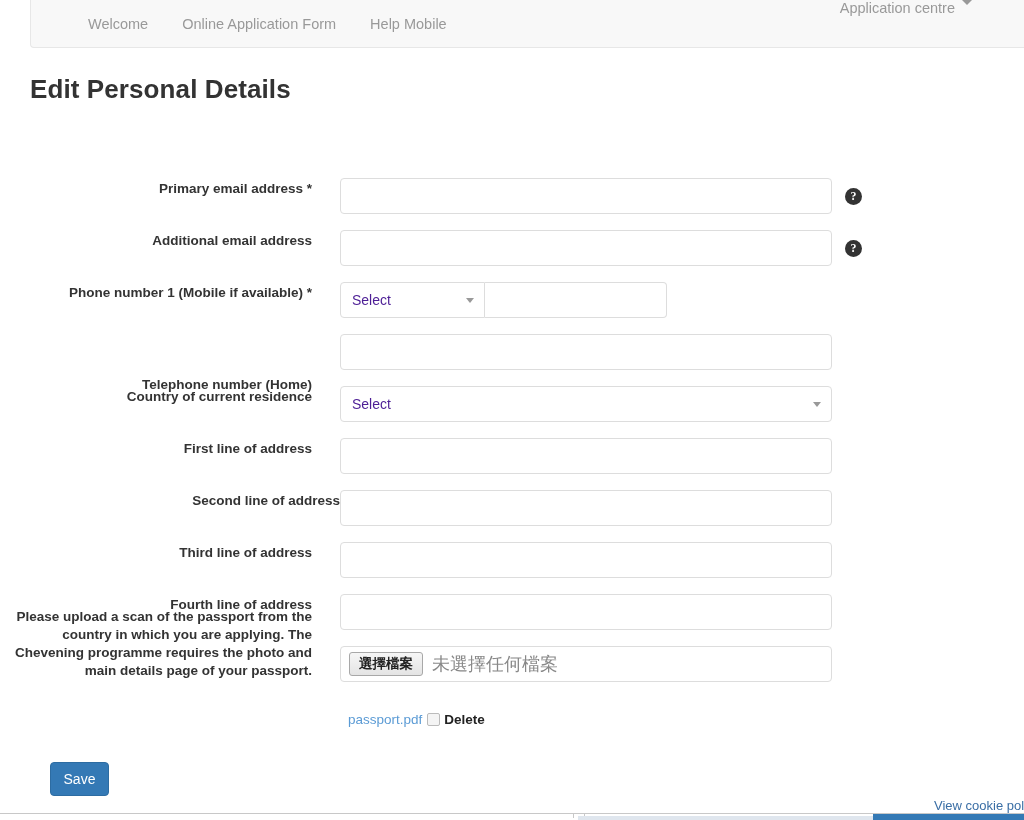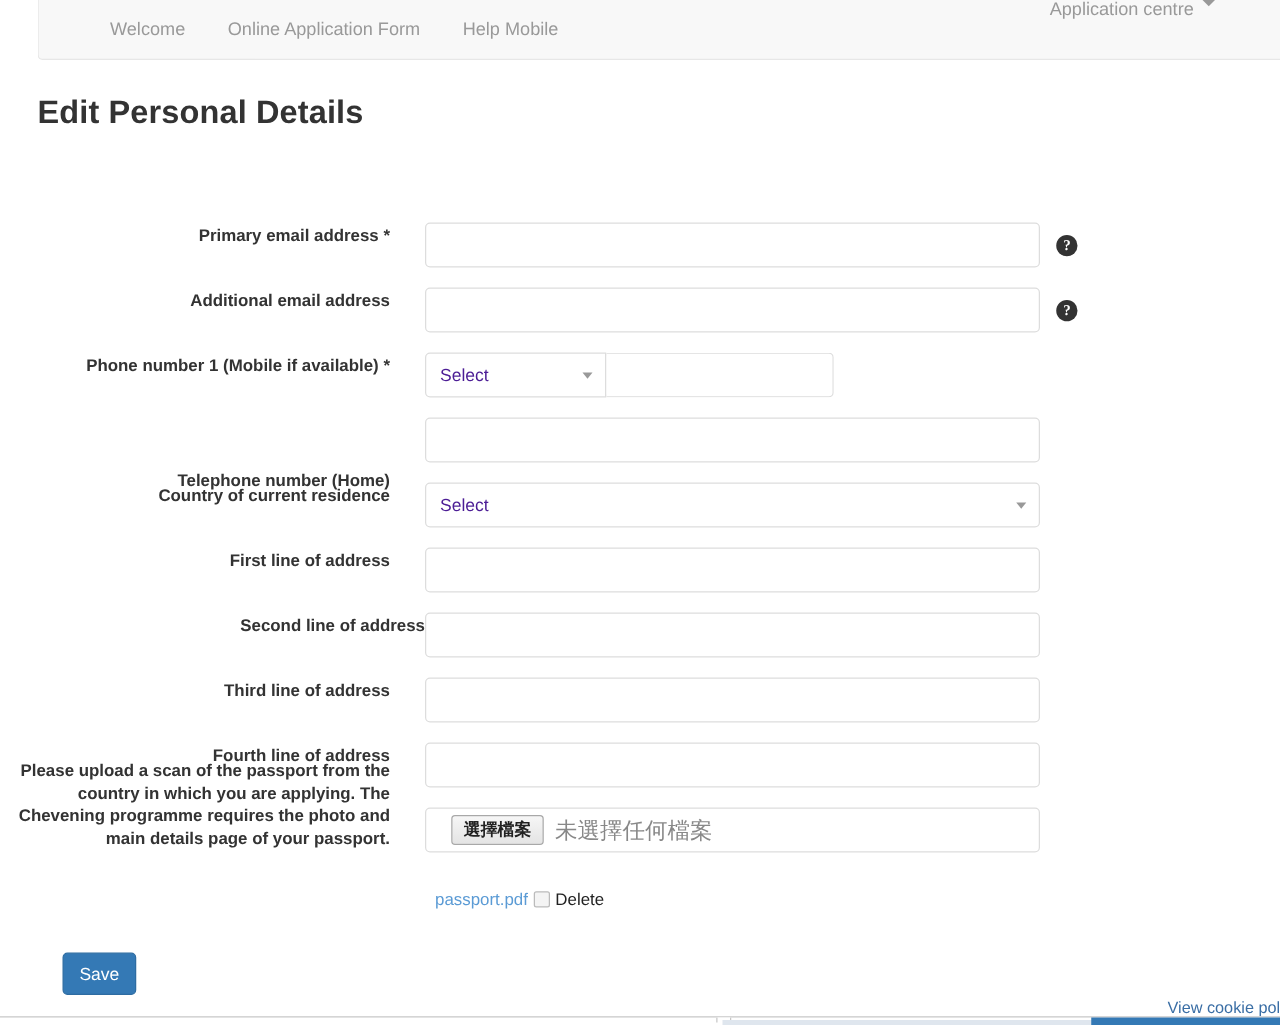--- a/index.html
+++ b/index.html
@@ -171,21 +171,21 @@
     text-align: center;
     cursor: pointer;
     font-family: "Liberation Serif", serif;
   }
 
   
   .file-box {
     width: 492px;
     display: flex;
     align-items: center;
-    padding: 0 20px;
+    padding: 0 8px;
   }
   .file-btn {
     display: inline-block;
     border: 1px solid #a8a8a8;
     border-radius: 3px;
     background: linear-gradient(#f6f6f6, #e4e4e4);
     font-size: 13.5px;
     font-weight: bold;
     color: #222222;
     padding: 3px 9px;
@@ -220,21 +220,21 @@
     height: 13px;
     margin: 0 4px 0 5px;
     border: 1px solid #bbbbbb;
     border-radius: 2px;
     background: #f4f4f4;
     cursor: pointer;
     vertical-align: middle;
   }
   .delete-label {
     font-size: 13.5px;
-    font-weight: normal;
+    font-weight: bold;
     color: #222222;
   }
 
   
   .save-btn {
     position: absolute;
     left: 50px;
     top: 762px;
     width: 59px;
     height: 34px;

